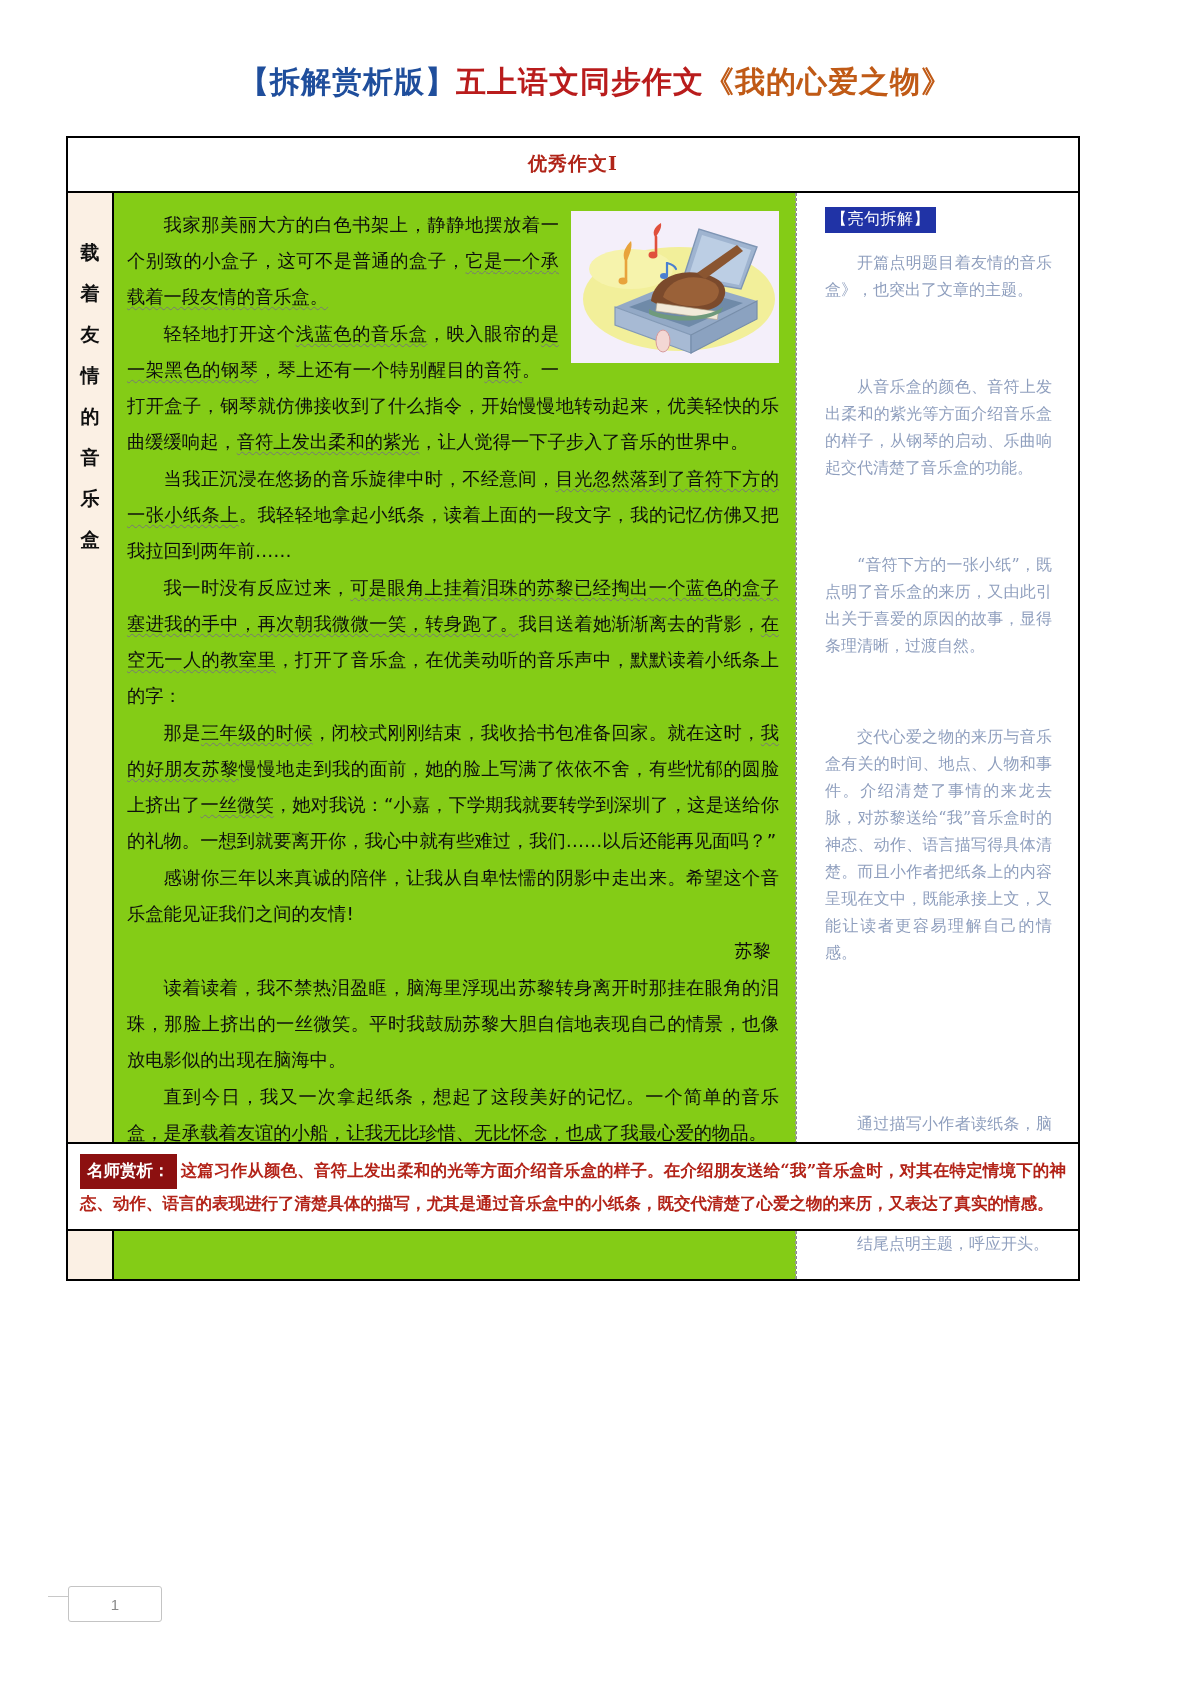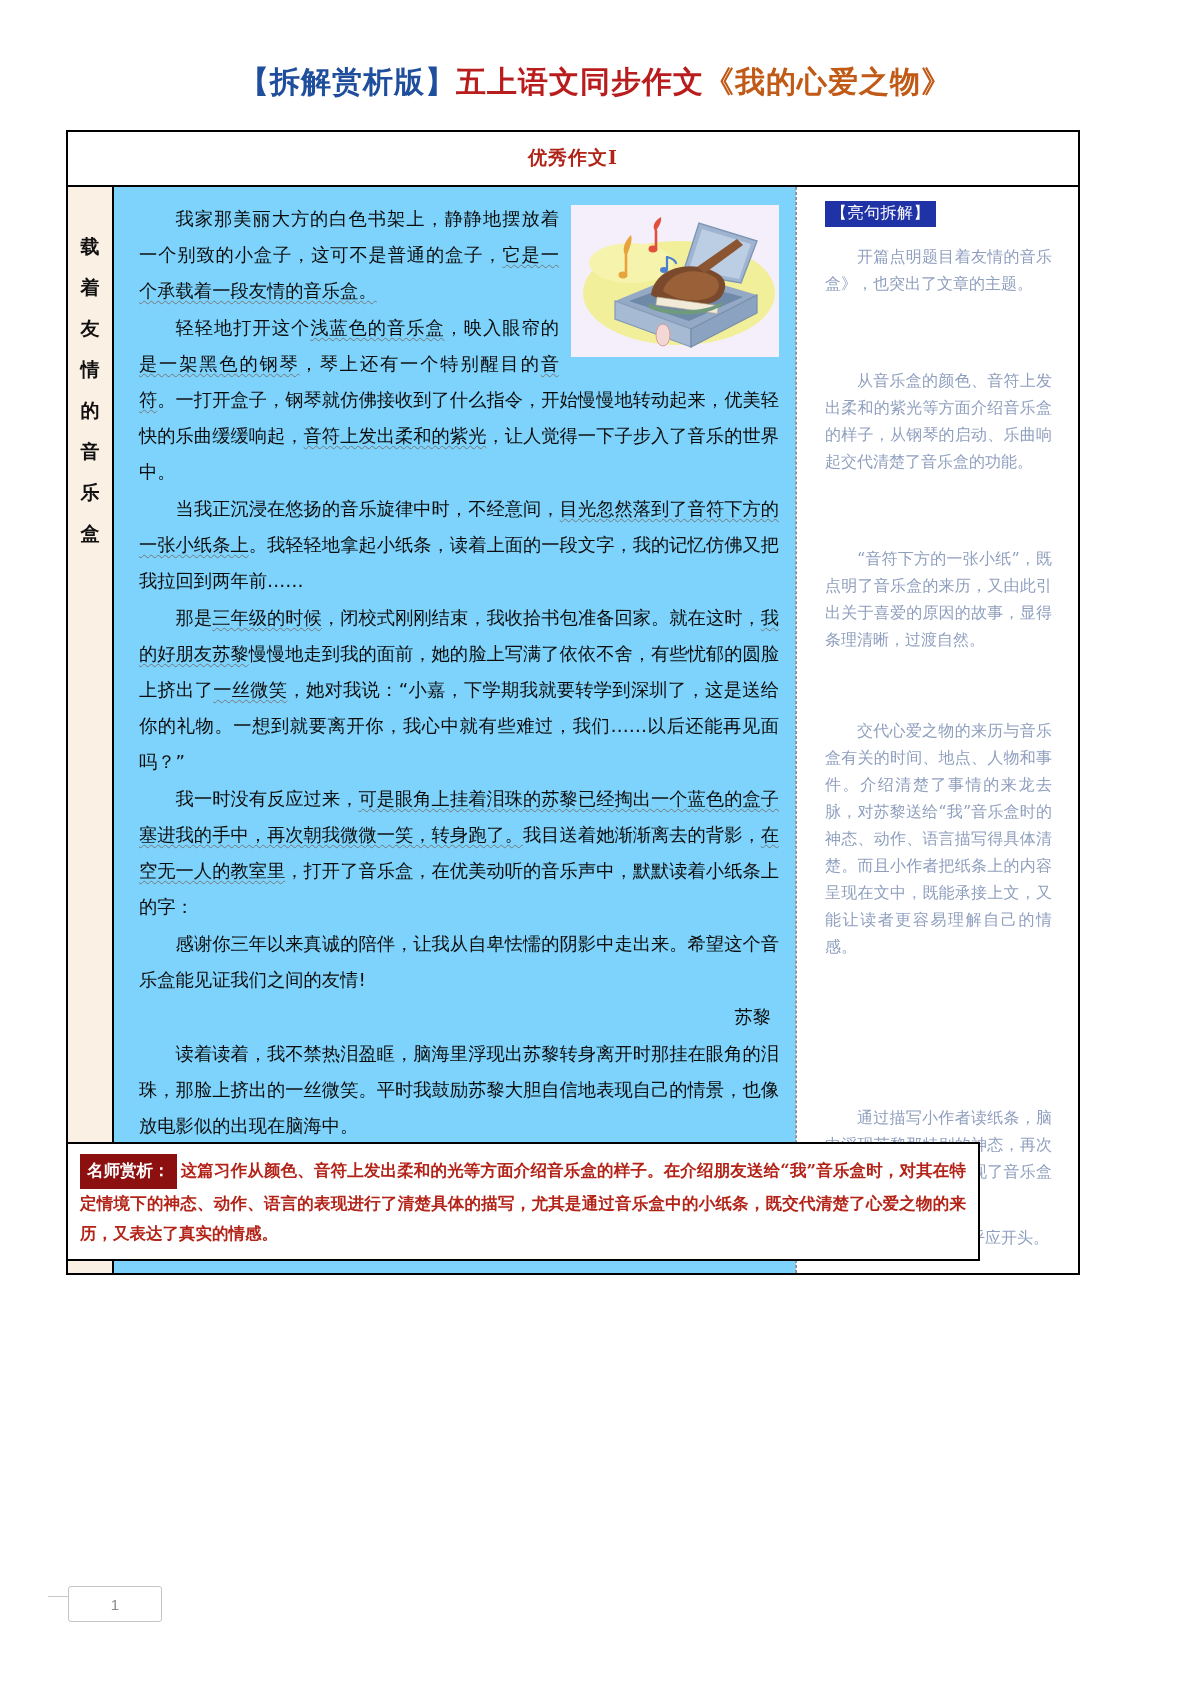--- a/index.html
+++ b/index.html
@@ -27,21 +27,21 @@
     font-family: "DejaVu Serif", "Liberation Serif", serif;
   }
   .title-blue   { color: #1f4e9c; }
   .title-black  { color: #b91c1c; }
   .title-orange { color: #c05a16; }
 
   
   .doc-frame {
     position: absolute;
     left: 66px;
-    top: 130px;
+    top: 136px;
     width: 1014px;
     border: 2px solid #000000;
     box-sizing: border-box;
     background: #ffffff;
   }
 
   
   .frame-header {
     border-bottom: 2px solid #000000;
     text-align: center;
@@ -80,22 +80,22 @@
     font-weight: bold;
     color: #101010;
     line-height: 1;
     margin-bottom: 22px;
     font-family: "DejaVu Serif", "Liberation Serif", serif;
   }
 
   
   .essay-col {
     flex: 1 1 auto;
-    background: #7dd3fc;
-    padding: 14px 16px 10px 25px;
+    background: #84cc16;
+    padding: 14px 16px 10px 13px;
     box-sizing: border-box;
     position: relative;
     border-right: 1px dashed #9a9a9a;
   }
   .essay-col p {
     margin: 0 0 1px 0;
     font-size: 18.3px;
     line-height: 36px;
     color: #0d0d0d;
     text-align: justify;
@@ -157,21 +157,21 @@
   }
   .note-gap-sm { height: 40px; }
   .note-gap-md { height: 46px; }
   .note-gap-lg { height: 120px; }
 
   
   .teacher-box {
     position: absolute;
     left: 66px;
     top: 1142px;
-    width: 914px;
+    width: 1014px;
     border: 2px solid #000000;
     box-sizing: border-box;
     background: #ffffff;
     padding: 10px 12px 10px 12px;
   }
   .teacher-badge {
     display: inline-block;
     background: #8c1010;
     color: #ffffff;
     font-weight: bold;
@@ -282,22 +282,22 @@
             <ellipse cx="93" cy="65" rx="4" ry="3" fill="#4b7fd0"></ellipse>
             <path d="M96,52 C100,53 104,55 105,58" stroke="#4b7fd0" stroke-width="2.2" fill="none"></path>
           </g>
         </svg>
       </div>
 
       <div id="essay-paragraphs">
           <p class="indent"><span>我家那美丽大方的白色书架上，静静地摆放着一个别致的小盒子，这可不是普通的盒子，</span><span class="wavy">它是一个承载着一段友情的音乐盒。</span></p>
           <p class="indent"><span>轻轻地打开这个</span><span class="wavy">浅蓝色的音乐盒</span><span>，映入眼帘的</span><span class="wavy">是一架黑色的钢琴</span><span>，琴上还有一个特别醒目的</span><span class="wavy">音符</span><span>。一打开盒子，钢琴就仿佛接收到了什么指令，开始慢慢地转动起来，优美轻快的乐曲缓缓响起，</span><span class="wavy">音符上发出柔和的紫光</span><span>，让人觉得一下子步入了音乐的世界中。</span></p>
           <p class="indent"><span>当我正沉浸在悠扬的音乐旋律中时，不经意间，</span><span class="wavy">目光忽然落到了音符下方的一张小纸条上</span><span>。我轻轻地拿起小纸条，读着上面的一段文字，我的记忆仿佛又把我拉回到两年前……</span></p>
+          <p class="indent"><span>我一时没有反应过来，</span><span class="wavy">可是眼角上挂着泪珠的苏黎已经掏出一个蓝色的盒子塞进我的手中，再次朝我微微一笑，转身跑了。</span><span>我目送着她渐渐离去的背影，</span><span class="wavy">在空无一人的教室里</span><span>，打开了音乐盒，在优美动听的音乐声中，默默读着小纸条上的字：</span></p>
           <p class="indent"><span>那是</span><span class="wavy">三年级的时候</span><span>，闭校式刚刚结束，我收拾书包准备回家。就在这时，</span><span class="wavy">我的好朋友苏黎</span><span>慢慢地走到我的面前，她的脸上写满了依依不舍，有些忧郁的圆脸上挤出了</span><span class="wavy">一丝微笑</span><span>，她对我说：“小嘉，下学期我就要转学到深圳了，这是送给你的礼物。一想到就要离开你，我心中就有些难过，我们……以后还能再见面吗？”</span></p>
-          <p class="indent"><span>我一时没有反应过来，</span><span class="wavy">可是眼角上挂着泪珠的苏黎已经掏出一个蓝色的盒子塞进我的手中，再次朝我微微一笑，转身跑了。</span><span>我目送着她渐渐离去的背影，</span><span class="wavy">在空无一人的教室里</span><span>，打开了音乐盒，在优美动听的音乐声中，默默读着小纸条上的字：</span></p>
           <p class="indent"><span>感谢你三年以来真诚的陪伴，让我从自卑怯懦的阴影中走出来。希望这个音乐盒能见证我们之间的友情!</span></p>
           <p class="sign"><span>苏黎</span></p>
           <p class="indent"><span>读着读着，我不禁热泪盈眶，脑海里浮现出苏黎转身离开时那挂在眼角的泪珠，那脸上挤出的一丝微笑。平时我鼓励苏黎大胆自信地表现自己的情景，也像放电影似的出现在脑海中。</span></p>
           <p class="indent"><span>直到今日，我又一次拿起纸条，想起了这段美好的记忆。一个简单的音乐盒，是承载着友谊的小船，让我无比珍惜、无比怀念，也成了我最心爱的物品。</span></p>
         </div>
     </div>
 
     <div class="note-col">
       <div class="note-badge">【亮句拆解】</div>
       <div id="commentary-blocks">

